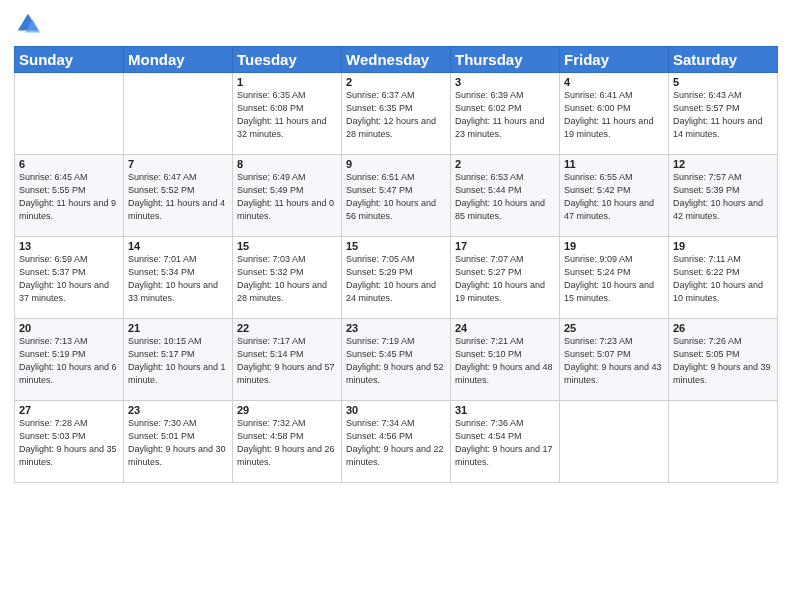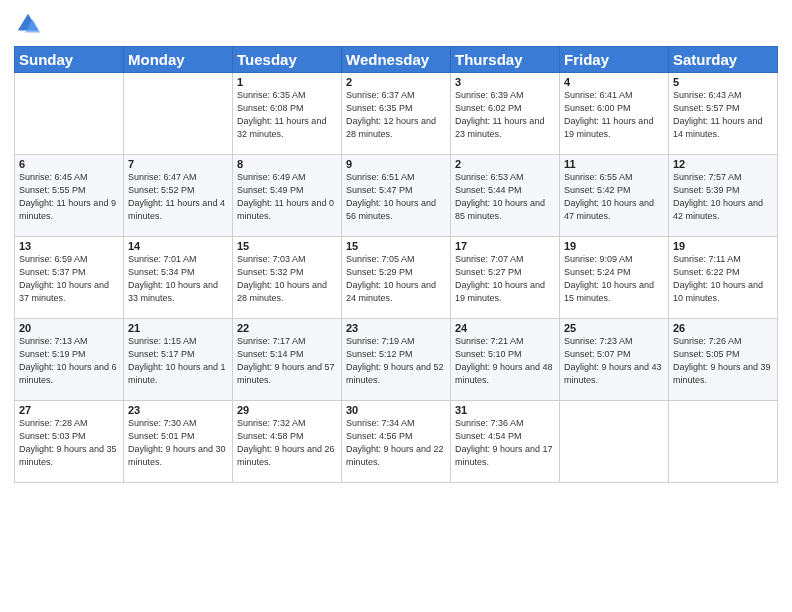--- a/index.html
+++ b/index.html
@@ -297,38 +297,38 @@
             <span class="day-num">20</span>
             <div class="cell-content">
               <div>Sunrise: 7:13 AM</div>
               <div>Sunset: 5:19 PM</div>
               <div>Daylight: 10 hours and 6 minutes.</div>
             </div>
           </td>
           <td>
             <span class="day-num">21</span>
             <div class="cell-content">
-              <div>Sunrise: 1:15 AM</div>
+              <div>Sunrise: 10:15 AM</div>
               <div>Sunset: 5:17 PM</div>
               <div>Daylight: 10 hours and 1 minute.</div>
             </div>
           </td>
           <td>
             <span class="day-num">22</span>
             <div class="cell-content">
               <div>Sunrise: 7:17 AM</div>
               <div>Sunset: 5:14 PM</div>
               <div>Daylight: 9 hours and 57 minutes.</div>
             </div>
           </td>
           <td>
             <span class="day-num">23</span>
             <div class="cell-content">
               <div>Sunrise: 7:19 AM</div>
-              <div>Sunset: 5:12 PM</div>
+              <div>Sunset: 5:45 PM</div>
               <div>Daylight: 9 hours and 52 minutes.</div>
             </div>
           </td>
           <td>
             <span class="day-num">24</span>
             <div class="cell-content">
               <div>Sunrise: 7:21 AM</div>
               <div>Sunset: 5:10 PM</div>
               <div>Daylight: 9 hours and 48 minutes.</div>
             </div>

